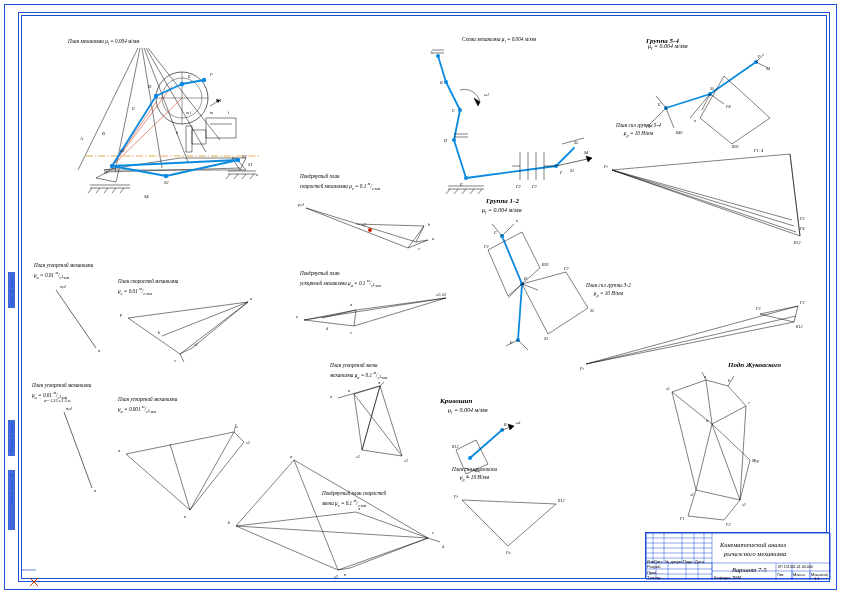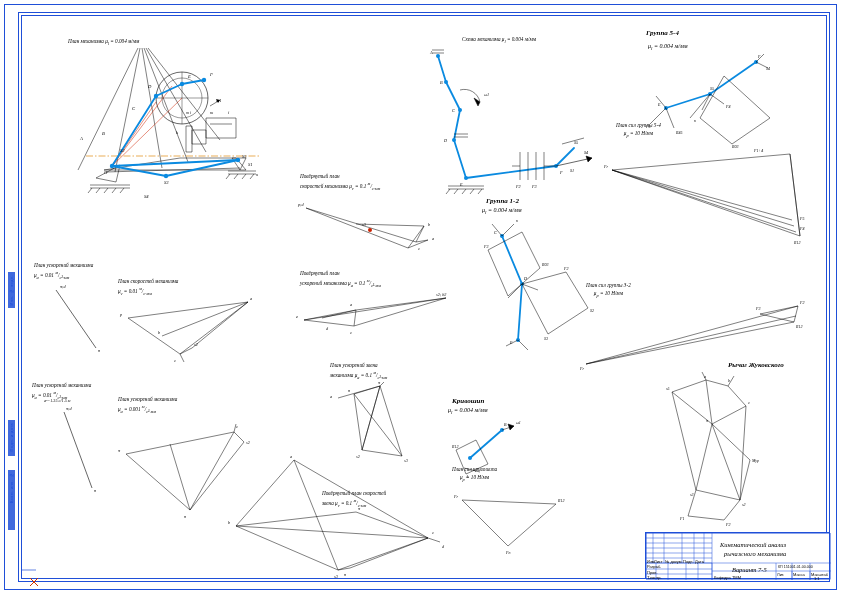--- a/index.html
+++ b/index.html
@@ -326,21 +326,21 @@
         <text x="136" y="134">F</text>
       <text x="150" y="104">S5</text>
         <text x="160" y="114">S4</text>
       <text x="60" y="56">ω1</text>
       <text x="92" y="148">F2</text>
         <text x="108" y="148">F3</text>
       <text x="146" y="132">S1</text>
     </g>
   </svg>
 
-  <div class="abs lbl big" style="left:646px;top:28px;text-align:right;">Группа 5-4</div>
+  <div class="abs lbl big" style="left:646px;top:36px;text-align:right;">Группа 5-4</div>
   <div class="abs lbl mid" style="left:648px;top:42px;">μ<sub>l</sub> = 0.004 м/мм</div>
   <svg width="140" height="110" style="left:640px;top:48px;">
     <g stroke="#0a8ae0" stroke-width="1.8" fill="none" stroke-linecap="round">
       <path d="M26,60 L70,46 L116,14"></path>
     </g>
     <g fill="#0a8ae0">
       <circle cx="26" cy="60" r="2"></circle>
         <circle cx="70" cy="46" r="2"></circle>
         <circle cx="116" cy="14" r="2"></circle>
     </g>
@@ -422,21 +422,21 @@
       <path d="M180,14 L214,22"></path>
     </g>
     <g fill="#000" font-size="4" font-family="Liberation Serif, serif" font-style="italic">
       <text x="0" y="70">Fr</text>
         <text x="176" y="10">F3</text>
       <text x="220" y="4">F2</text>
         <text x="216" y="28">R12</text>
     </g>
   </svg>
 
-  <div class="abs lbl big" style="left:728px;top:360px;">Рычаг Жуковского</div>
+  <div class="abs lbl big" style="left:728px;top:360px;">Подп Жуковского</div>
   <svg width="130" height="160" style="left:650px;top:370px;">
     <g stroke="#000" stroke-width=".5" fill="none">
       <path d="M22,22 L56,10 L78,16 L96,36 L62,54 L22,22"></path>
       <path d="M56,10 L62,54 L46,120 L90,130 L62,54"></path>
       <path d="M22,22 L46,120"></path>
       <path d="M96,36 L90,130"></path>
       <path d="M62,54 L100,90 L90,130"></path>
       <path d="M46,120 L38,146 L74,150 L90,130"></path>
       <path d="M56,10 L52,2"></path>
       <path d="M78,16 L84,6"></path>
@@ -448,21 +448,21 @@
         <text x="98" y="34">c</text>
       <text x="56" y="52">π</text>
         <text x="40" y="126">s3</text>
       <text x="92" y="136">s2</text>
         <text x="30" y="150">F1</text>
       <text x="76" y="156">F2</text>
         <text x="102" y="92">Mур</text>
     </g>
   </svg>
 
-  <div class="abs lbl big" style="left:452px;top:396px;">Кривошип</div>
+  <div class="abs lbl big" style="left:440px;top:396px;">Кривошип</div>
   <div class="abs lbl mid" style="left:448px;top:406px;">μ<sub>l</sub> = 0.004 м/мм</div>
   <svg width="110" height="70" style="left:444px;top:416px;">
     <g stroke="#0a8ae0" stroke-width="1.8" fill="none" stroke-linecap="round">
       <path d="M26,42 L58,14"></path>
     </g>
     <g fill="#0a8ae0">
       <circle cx="26" cy="42" r="2"></circle>
         <circle cx="58" cy="14" r="2"></circle>
     </g>
     <g stroke="#000" stroke-width=".5" fill="none">

